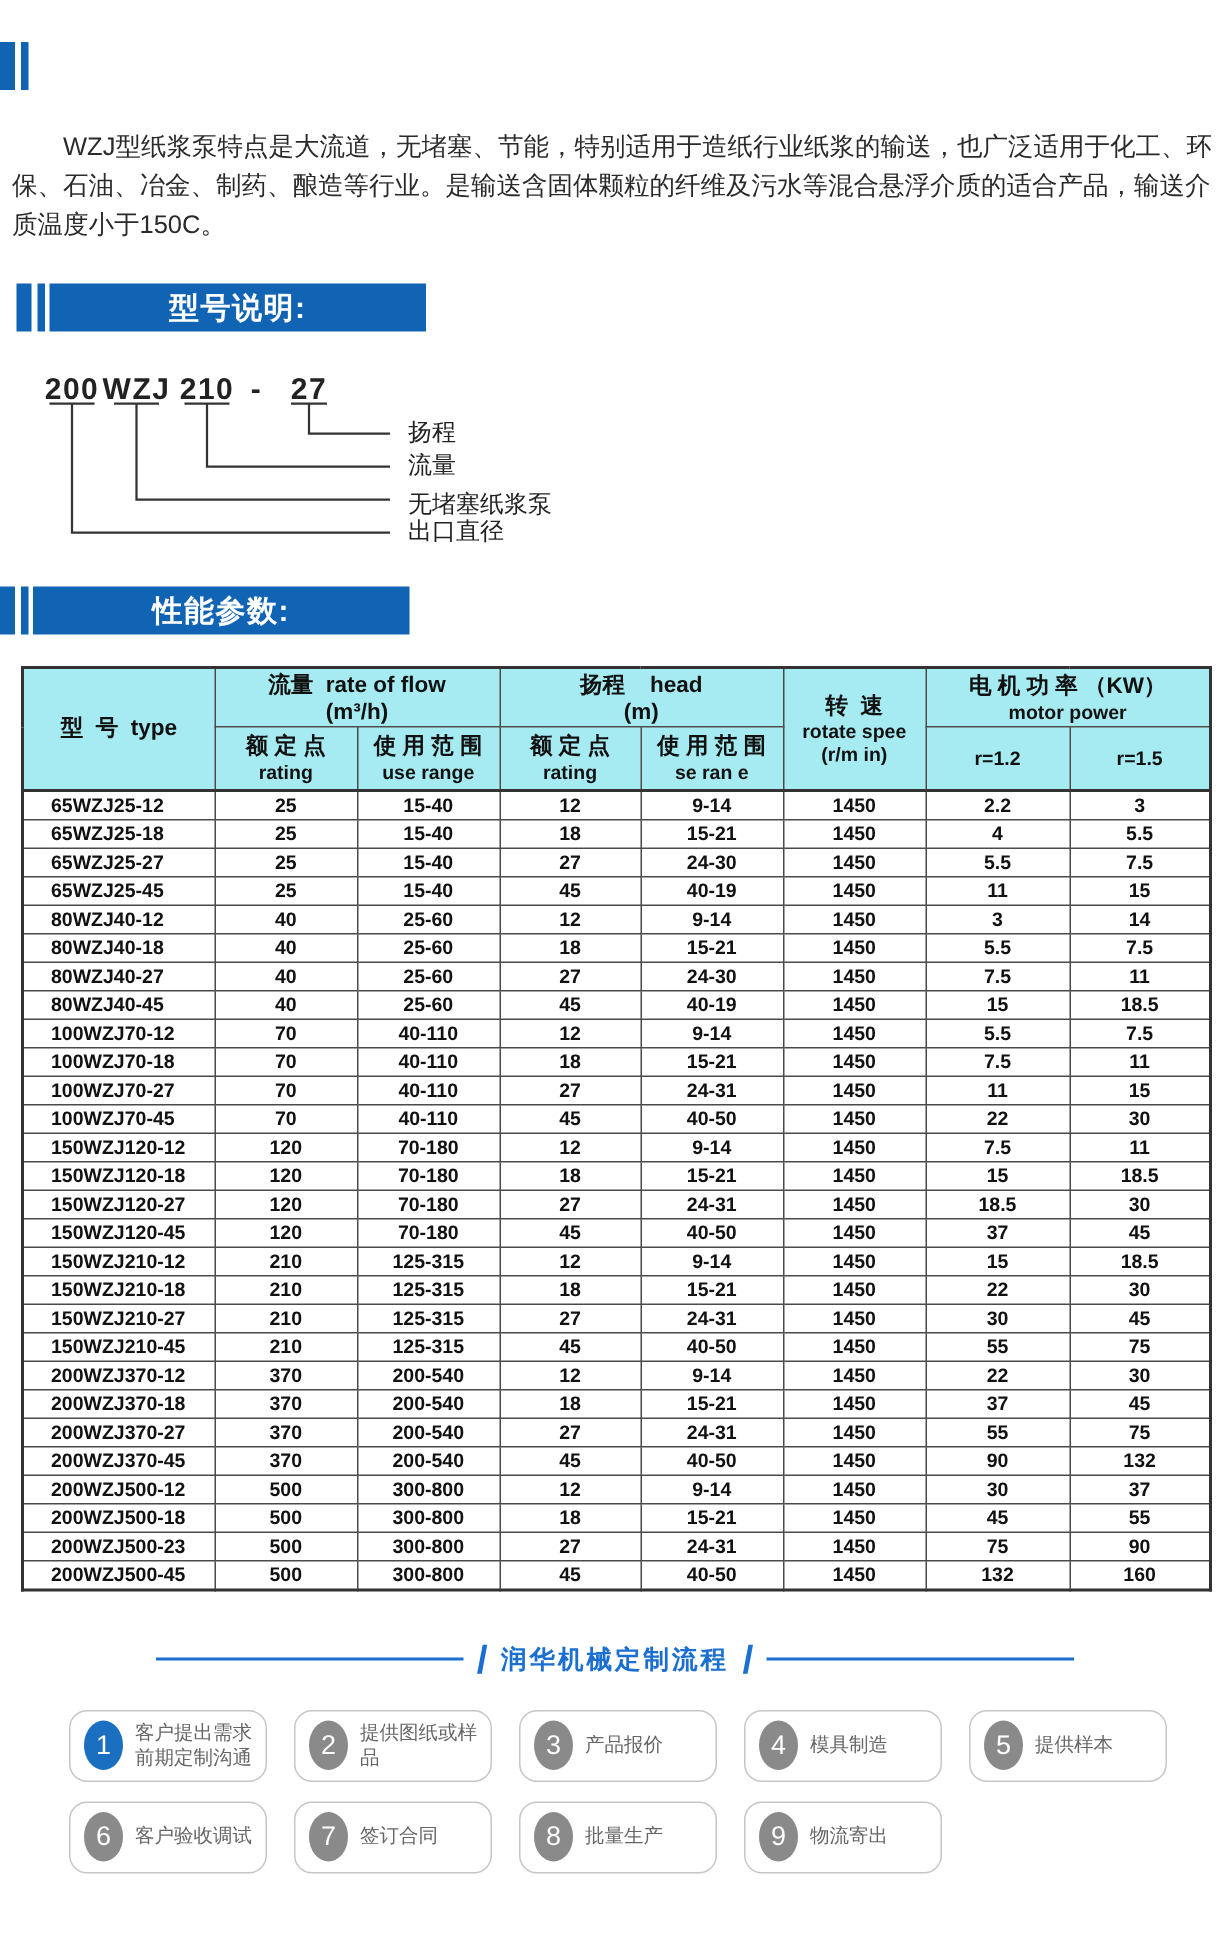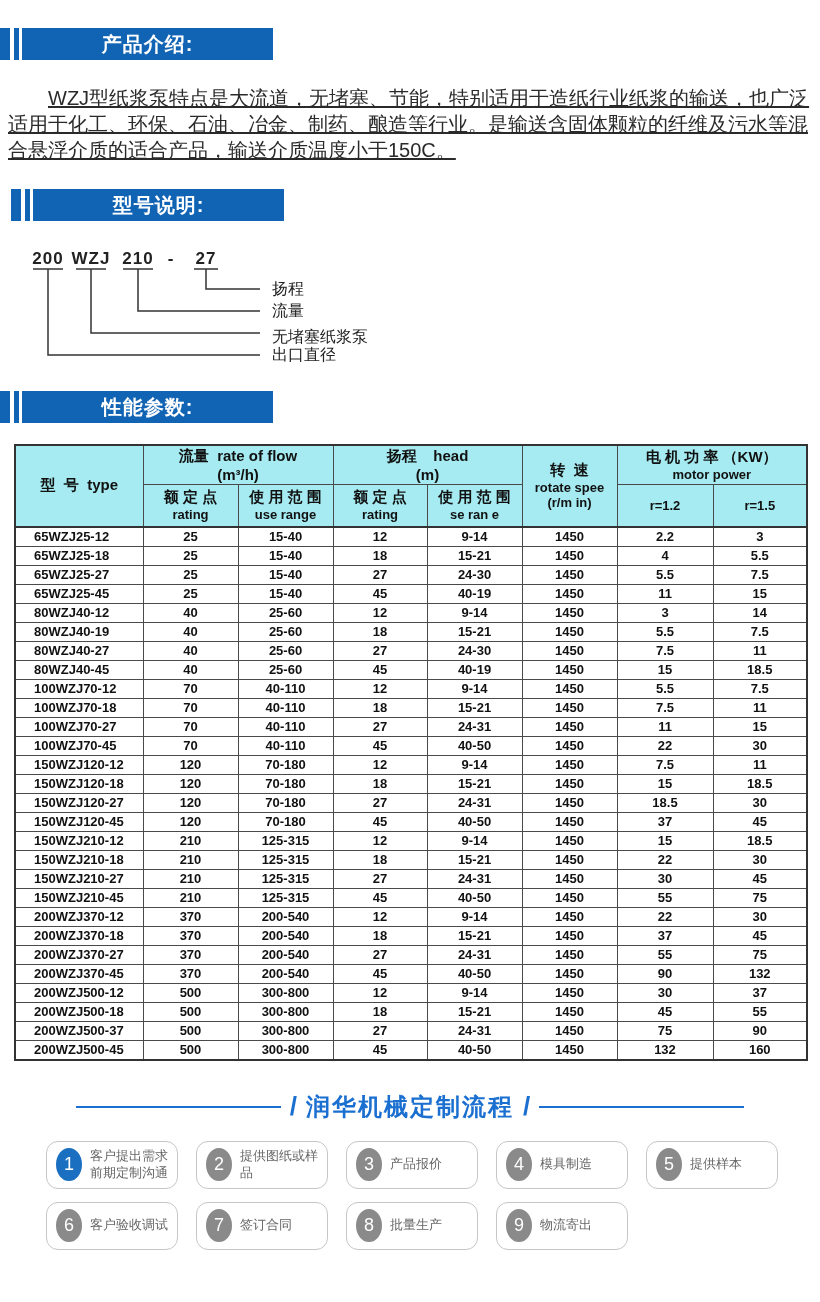--- a/index.html
+++ b/index.html
@@ -23,30 +23,29 @@
   .banner-box{
     width:251px;background:var(--banner-blue);color:#fff;
     font-size:20px;font-weight:bold;letter-spacing:1px;
     display:flex;align-items:center;justify-content:center;
   }
   .banner-1{margin-top:28px;}
   .banner-2{margin-top:26px;margin-left:11px;}
   .banner-3{margin-top:16px;}
   
   .intro-text{
-    margin:25px 10px 0 8px;font-size:20px;line-height:26px;color:#2a2a2a;
+    margin:25px 10px 0 8px;font-size:17px;line-height:26px;color:#2a2a2a;
     text-indent:2em;
-    text-decoration:underline;
   }
   
   .diagram{position:relative;width:560px;height:128px;margin:26px 0 0 20px;}
   .diagram svg{position:absolute;left:0;top:0;}
   .code-part{
     position:absolute;top:2px;transform:translateX(-50%);
-    font-size:17px;font-weight:bold;color:#222;letter-spacing:1px;white-space:pre;
+    font-size:20px;font-weight:bold;color:#222;letter-spacing:1px;white-space:pre;
   }
   .diagram-label{position:absolute;left:252px;font-size:16px;color:#222;line-height:20px;white-space:pre;}
   
   table.spec{
     border-collapse:collapse;table-layout:fixed;width:792px;
     margin:21px 0 0 14px;border:2px solid #333;
   }
   table.spec th,table.spec td{border:1px solid #4a4a4a;}
   thead{border-bottom:2px solid #333;}
   thead th{background:var(--header-cyan);font-weight:bold;color:#111;vertical-align:middle;padding:1px 0;}
@@ -56,21 +55,21 @@
   thead tr.h2{height:42px;text-align:center;}
   tbody td{
     height:18px;line-height:18px;font-size:13px;font-weight:bold;color:#111;
     text-align:center;white-space:pre;overflow:hidden;
   }
   tbody td:first-child{text-align:left;padding-left:18px;}
   
   .process-title-row{display:flex;align-items:center;justify-content:center;margin-top:30px;gap:9px;}
   .pline{width:205px;border-top:2px solid var(--process-blue);}
   .pslash{color:var(--process-blue);font-size:26px;font-weight:bold;}
-  .ptitle{color:var(--process-blue);font-size:24px;font-weight:bold;letter-spacing:2px;}
+  .ptitle{color:var(--process-blue);font-size:17px;font-weight:bold;letter-spacing:2px;}
   .steps-grid{
     display:grid;grid-template-columns:repeat(5,132px);
     column-gap:18px;row-gap:13px;margin:18px 0 0 46px;
   }
   .step-box{
     border:1px solid #c6c6c6;border-radius:12px;height:48px;background:#fff;
     display:flex;align-items:center;padding-left:9px;
   }
   .step-badge{
     width:26px;height:33px;border-radius:50%;background:var(--step-gray);
@@ -81,21 +80,20 @@
   .step-label{margin-left:8px;font-size:13px;color:#666;line-height:1.3;white-space:pre-line;}
 </style>
 </head>
 <body>
 
 <div class="banner-row banner-1">
   <div class="stripe-a"></div>
   <div class="gap-a"></div>
   <div class="stripe-b"></div>
   <div class="gap-b"></div>
-  <div class="banner-box">产品介绍:</div>
 </div>
 
 <p class="intro-text">WZJ型纸浆泵特点是大流道，无堵塞、节能，特别适用于造纸行业纸浆的输送，也广泛适用于化工、环保、石油、冶金、制药、酿造等行业。是输送含固体颗粒的纤维及污水等混合悬浮介质的适合产品，输送介质温度小于150C。</p>
 
 <div class="banner-row banner-2">
   <div class="stripe-a"></div>
   <div class="gap-a"></div>
   <div class="stripe-b"></div>
   <div class="gap-b"></div>
   <div class="banner-box">型号说明:</div>
@@ -237,21 +235,21 @@
         <td>80WZJ40-12</td>
         <td>40</td>
         <td>25-60</td>
         <td>12</td>
         <td>9-14</td>
         <td>1450</td>
         <td>3</td>
         <td>14</td>
       </tr>
       <tr>
-        <td>80WZJ40-19</td>
+        <td>80WZJ40-18</td>
         <td>40</td>
         <td>25-60</td>
         <td>18</td>
         <td>15-21</td>
         <td>1450</td>
         <td>5.5</td>
         <td>7.5</td>
       </tr>
       <tr>
         <td>80WZJ40-27</td>
@@ -447,21 +445,21 @@
         <td>200WZJ500-18</td>
         <td>500</td>
         <td>300-800</td>
         <td>18</td>
         <td>15-21</td>
         <td>1450</td>
         <td>45</td>
         <td>55</td>
       </tr>
       <tr>
-        <td>200WZJ500-37</td>
+        <td>200WZJ500-23</td>
         <td>500</td>
         <td>300-800</td>
         <td>27</td>
         <td>24-31</td>
         <td>1450</td>
         <td>75</td>
         <td>90</td>
       </tr>
       <tr>
         <td>200WZJ500-45</td>

